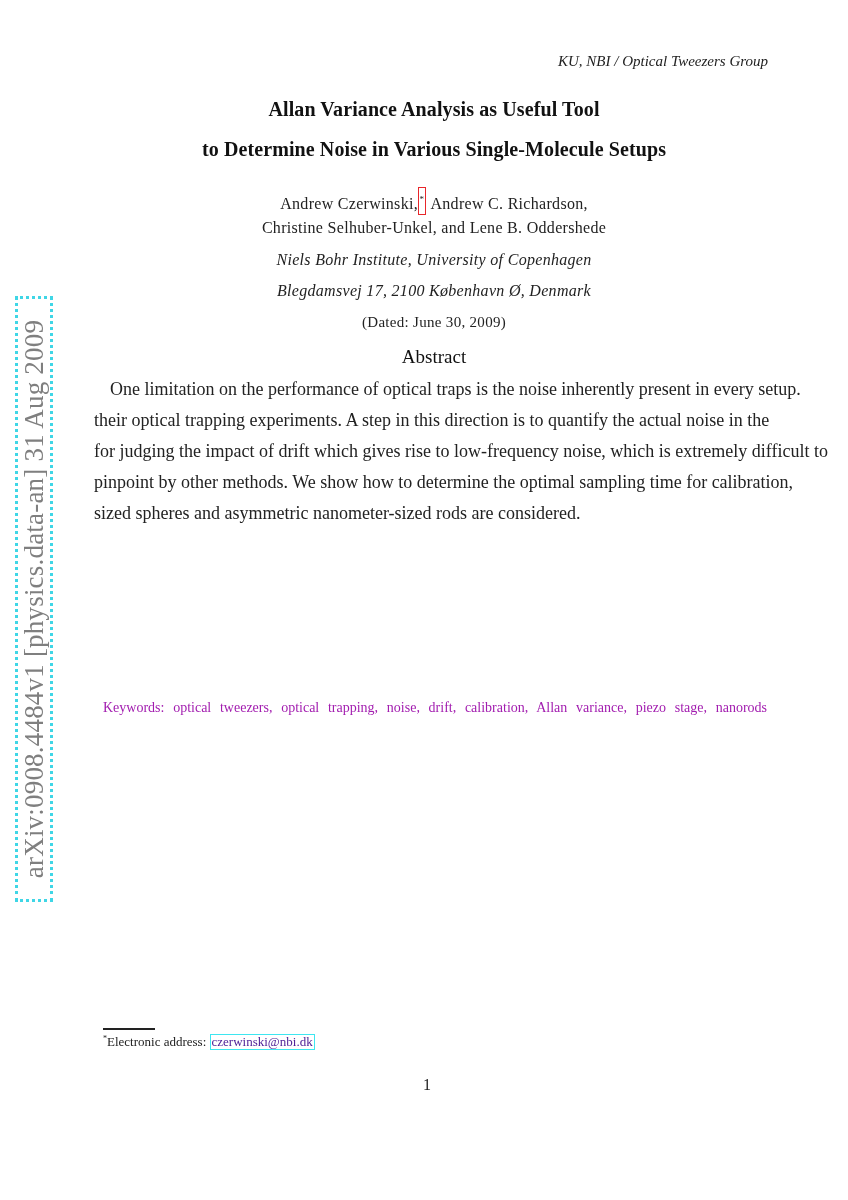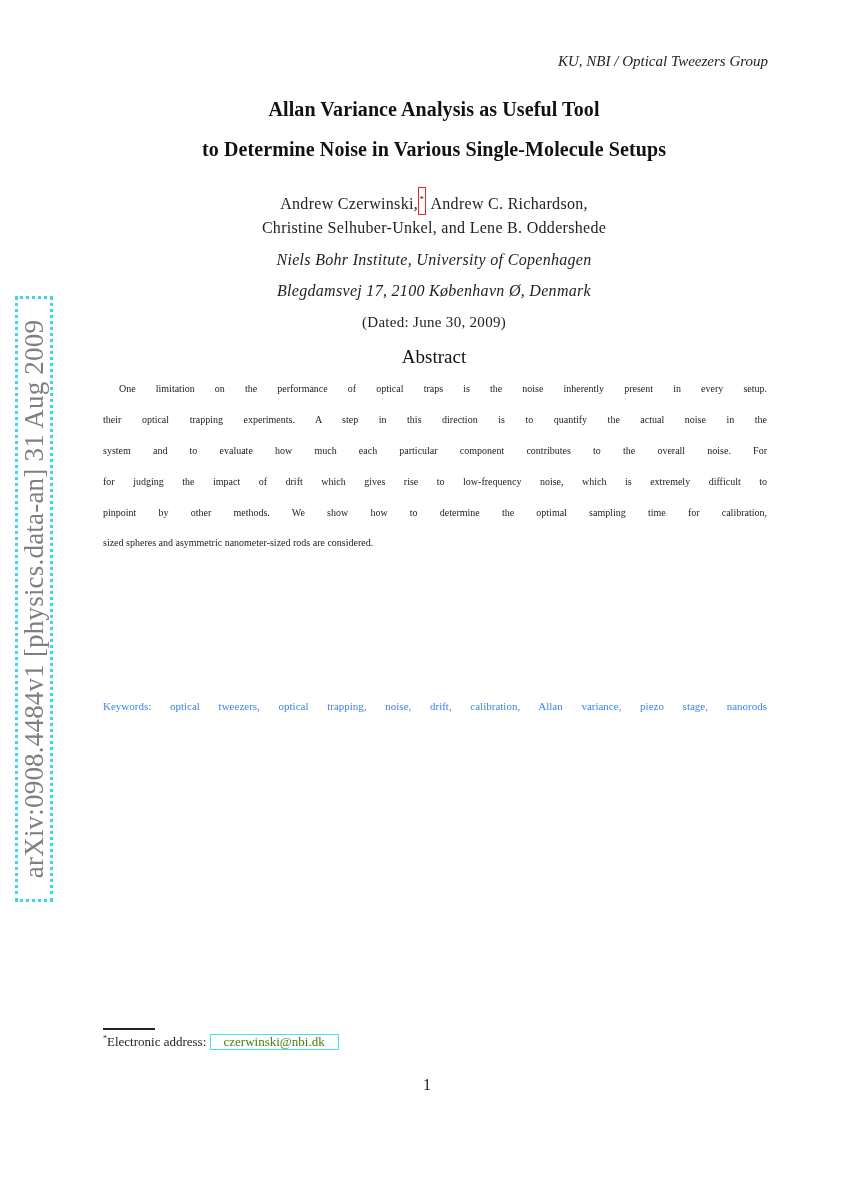--- a/index.html
+++ b/index.html
@@ -81,46 +81,46 @@
       left: 0;
       width: 868px;
       top: 346px;
       text-align: center;
       font-family: "Liberation Serif", serif;
       font-size: 19px;
       color: #111;
     }
     .abstract-body {
       position: absolute;
-      left: 103px;
+      left: 94px;
       width: 664px;
       top: 374px;
       font-family: "Liberation Serif", serif;
-      font-size: 10px;
+      font-size: 18px;
       line-height: 30.9px;
       color: #222;
       text-align: justify;
     }
     .abstract-line {
       display: block;
       text-align: justify;
       text-align-last: justify;
       white-space: nowrap;
       height: 30.9px;
     }
     .abstract-line.first { text-indent: 16px; }
     .abstract-line.last { text-align-last: left; }
     .keywords {
       position: absolute;
       left: 103px;
       width: 664px;
       top: 700px;
       font-family: "Liberation Serif", serif;
-      font-size: 11px;
-      color: #3b82f6;
+      font-size: 14px;
+      color: #a21caf;
       white-space: nowrap;
       text-align: justify;
       text-align-last: justify;
     }
     .footnote-rule {
       position: absolute;
       left: 103px;
       top: 1028px;
       width: 52px;
       height: 1.5px;
@@ -134,23 +134,23 @@
       font-size: 13px;
       color: #222;
     }
     .footnote sup {
       font-size: 8px;
       vertical-align: 5px;
     }
     .email-link {
       display: inline-block;
       border: 1.5px solid #3ee6f0;
-      padding: 0 13px;
+      padding: 0 1px;
       line-height: 14px;
-      color: #4d7c0f;
+      color: #4c1d95;
       text-decoration: none;
     }
     .page-number {
       position: absolute;
       left: 0;
       width: 854px;
       top: 1076px;
       text-align: center;
       font-family: "Liberation Serif", serif;
       font-size: 16px;
@@ -196,21 +196,20 @@
   <div class="centered affil1">Niels Bohr Institute, University of Copenhagen</div>
   <div class="centered affil2">Blegdamsvej 17, 2100 København Ø, Denmark</div>
 
   <div class="centered dated">(Dated: June 30, 2009)</div>
 
   <div class="abstract-heading">Abstract</div>
 
   <div class="abstract-body">
     <span class="abstract-line first">One limitation on the performance of optical traps is the noise inherently present in every setup.</span>
     <span class="abstract-line">their optical trapping experiments. A step in this direction is to quantify the actual noise in the</span>
-    <span class="abstract-line">system and to evaluate how much each particular component contributes to the overall noise. For</span>
     <span class="abstract-line">for judging the impact of drift which gives rise to low-frequency noise, which is extremely difficult to</span>
     <span class="abstract-line">pinpoint by other methods. We show how to determine the optimal sampling time for calibration,</span>
     <span class="abstract-line last">sized spheres and asymmetric nanometer-sized rods are considered.</span>
   </div>
 
   <div class="keywords">Keywords: optical tweezers, optical trapping, noise, drift, calibration, Allan variance, piezo stage, nanorods</div>
 
   <div class="footnote-rule"></div>
   <div class="footnote">
     <sup>*</sup><span>Electronic address:</span>

